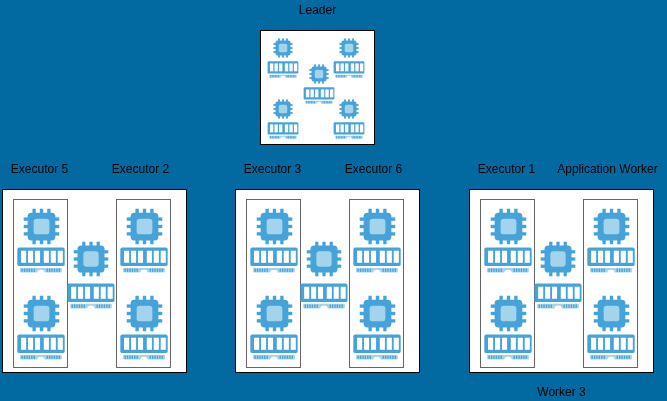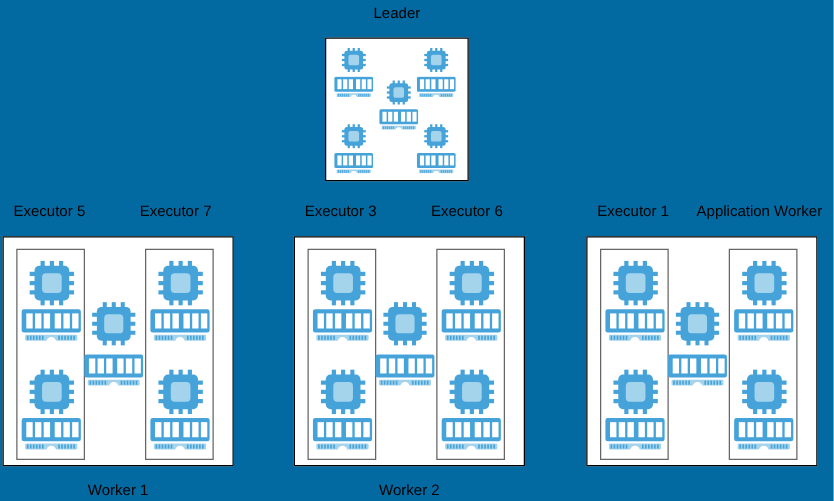--- a/index.html
+++ b/index.html
@@ -140,21 +140,21 @@
           <use href="#cpu-sym"></use>
         </svg>
         <svg class="ram" viewBox="0 0 52 28">
           <use href="#ram-sym"></use>
         </svg>
       </div>
     </div>
 
   <div class="worker" style="left: 0px;">
     <div class="diagram-label exec-label exec-label-1">Executor 5</div>
-    <div class="diagram-label exec-label exec-label-2">Executor 7</div>
+    <div class="diagram-label exec-label exec-label-2">Executor 2</div>
     <div class="box worker-box">
       <div class="exec-box exec-box-1" style="left: 10px;">
           <div class="pair lg" style="left: 1px; top: 8px;">
             <svg class="cpu" viewBox="0 0 40 40">
               <use href="#cpu-sym"></use>
             </svg>
             <svg class="ram" viewBox="0 0 52 28">
               <use href="#ram-sym"></use>
             </svg>
           </div>
@@ -187,21 +187,20 @@
         </div>
     <div class="pair lg mid" style="left: 64px; top: 51px;">
           <svg class="cpu" viewBox="0 0 40 40">
             <use href="#cpu-sym"></use>
           </svg>
           <svg class="ram" viewBox="0 0 52 28">
             <use href="#ram-sym"></use>
           </svg>
         </div>
       </div>
-    <div class="diagram-label worker-label">Worker 1</div>
   </div>
 
   <div class="worker" style="left: 233px;">
     <div class="diagram-label exec-label exec-label-1">Executor 3</div>
     <div class="diagram-label exec-label exec-label-2">Executor 6</div>
     <div class="box worker-box">
       <div class="exec-box exec-box-1" style="left: 10px;">
           <div class="pair lg" style="left: 1px; top: 8px;">
             <svg class="cpu" viewBox="0 0 40 40">
               <use href="#cpu-sym"></use>
@@ -239,21 +238,20 @@
         </div>
     <div class="pair lg mid" style="left: 64px; top: 51px;">
           <svg class="cpu" viewBox="0 0 40 40">
             <use href="#cpu-sym"></use>
           </svg>
           <svg class="ram" viewBox="0 0 52 28">
             <use href="#ram-sym"></use>
           </svg>
         </div>
       </div>
-    <div class="diagram-label worker-label">Worker 2</div>
   </div>
 
   <div class="worker" style="left: 467px;">
     <div class="diagram-label exec-label exec-label-1">Executor 1</div>
     <div class="diagram-label exec-label exec-label-2">Application Worker</div>
     <div class="box worker-box">
       <div class="exec-box exec-box-1" style="left: 10px;">
           <div class="pair lg" style="left: 1px; top: 8px;">
             <svg class="cpu" viewBox="0 0 40 40">
               <use href="#cpu-sym"></use>
@@ -291,14 +289,15 @@
         </div>
     <div class="pair lg mid" style="left: 64px; top: 51px;">
           <svg class="cpu" viewBox="0 0 40 40">
             <use href="#cpu-sym"></use>
           </svg>
           <svg class="ram" viewBox="0 0 52 28">
             <use href="#ram-sym"></use>
           </svg>
         </div>
       </div>
+    <div class="diagram-label worker-label">Worker 3</div>
   </div>
 </div>
 
 </body></html>

